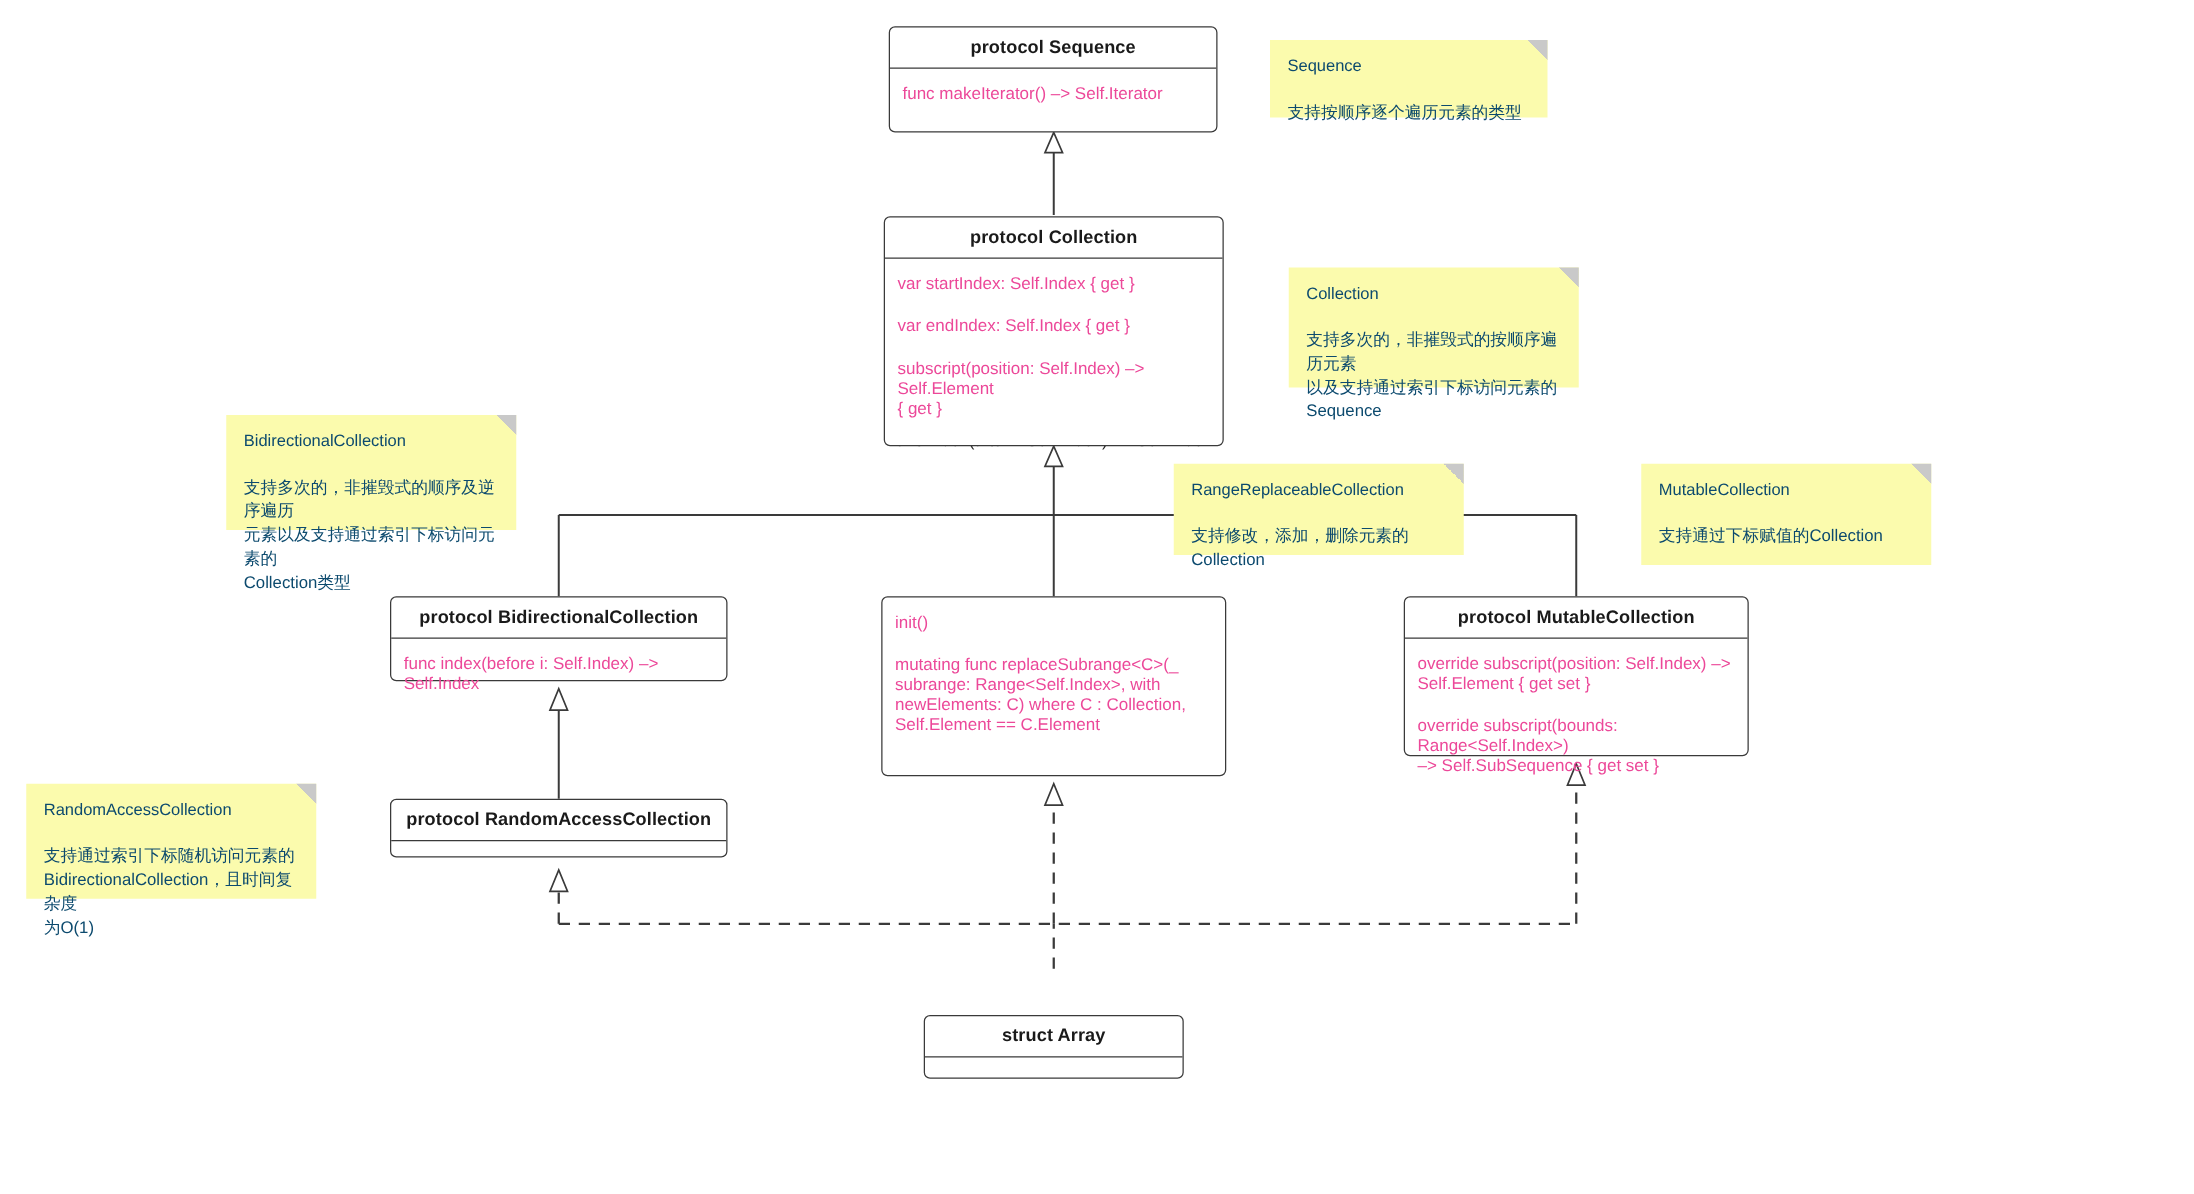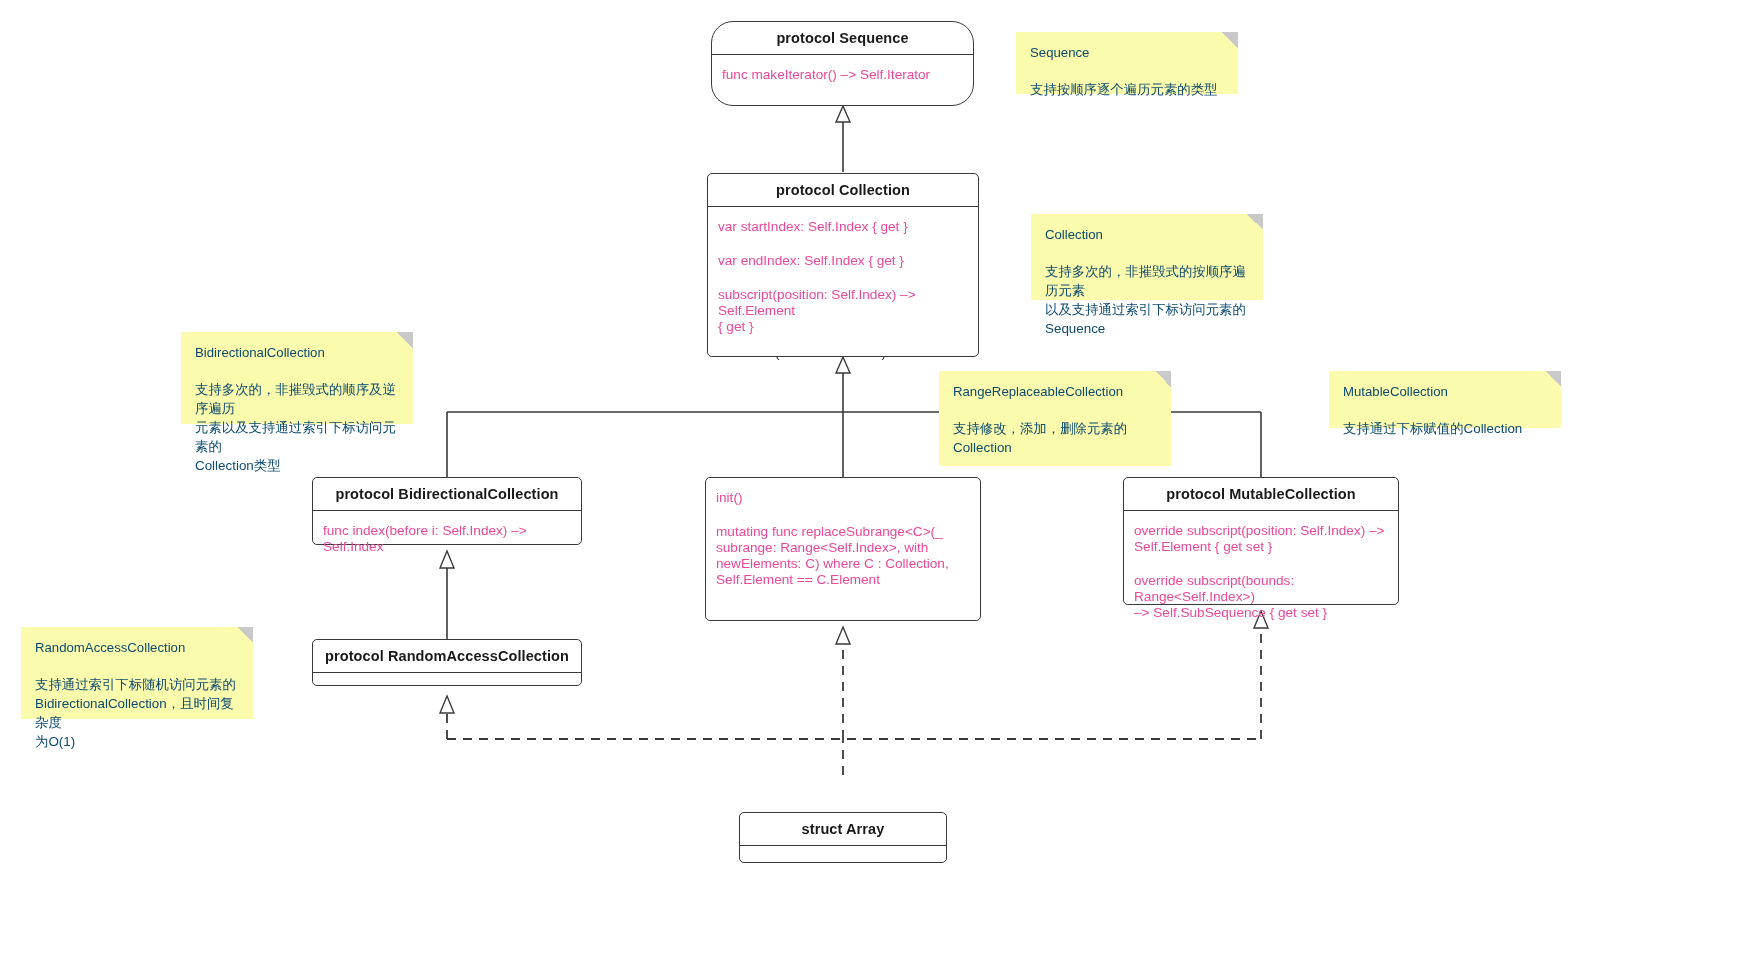--- a/index.html
+++ b/index.html
@@ -106,21 +106,21 @@
       <path d="M447 696 L454 713 L440 713 Z" fill="#ffffff" stroke="#3a3a3a" stroke-width="1.4"></path>
 
       <line x1="843" y1="739" x2="843" y2="644" stroke="#3a3a3a" stroke-width="1.8" stroke-dasharray="9,7"></line>
       <path d="M843 627 L850 644 L836 644 Z" fill="#ffffff" stroke="#3a3a3a" stroke-width="1.4"></path>
 
       <line x1="1261" y1="739" x2="1261" y2="628" stroke="#3a3a3a" stroke-width="1.8" stroke-dasharray="9,7"></line>
       <path d="M1261 611 L1268 628 L1254 628 Z" fill="#ffffff" stroke="#3a3a3a" stroke-width="1.4"></path>
     </g>
   </svg>
 
-  <div class="uml" style="left:711px;top:21px;width:263px;height:85px;border-radius:22px;">
+  <div class="uml" style="left:711px;top:21px;width:263px;height:85px;">
     <div class="title">protocol Sequence</div>
     <div class="members">
       <div class="m">func makeIterator() –&gt; Self.Iterator</div>
     </div>
   </div>
 
   <div class="uml" style="left:707px;top:173px;width:272px;height:184px;">
     <div class="title">protocol Collection</div>
     <div class="members">
       <div class="m">var startIndex: Self.Index { get }</div>
@@ -167,43 +167,43 @@
     <div class="title">struct Array</div>
     <div class="members"></div>
   </div>
 
   <div class="note" style="left:1016px;top:32px;width:222px;height:62px;">
     <span class="fold"></span>
     <div class="nt">Sequence</div>
     <div class="nb">支持按顺序逐个遍历元素的类型</div>
   </div>
 
-  <div class="note" style="left:1031px;top:214px;width:232px;height:86px;">
+  <div class="note" style="left:1031px;top:214px;width:232px;height:96px;">
     <span class="fold"></span>
     <div class="nt">Collection</div>
     <div class="nb">支持多次的，非摧毁式的按顺序遍历元素
 以及支持通过索引下标访问元素的
 Sequence</div>
   </div>
 
   <div class="note" style="left:181px;top:332px;width:232px;height:92px;">
     <span class="fold"></span>
     <div class="nt">BidirectionalCollection</div>
     <div class="nb">支持多次的，非摧毁式的顺序及逆序遍历
 元素以及支持通过索引下标访问元素的
 Collection类型</div>
   </div>
 
-  <div class="note" style="left:939px;top:371px;width:232px;height:95px;">
+  <div class="note" style="left:939px;top:371px;width:232px;height:73px;">
     <span class="fold"></span>
     <div class="nt">RangeReplaceableCollection</div>
     <div class="nb">支持修改，添加，删除元素的Collection</div>
   </div>
 
-  <div class="note" style="left:1313px;top:371px;width:232px;height:57px;margin-left:16px;">
+  <div class="note" style="left:1313px;top:371px;width:232px;height:81px;">
     <span class="fold"></span>
     <div class="nt">MutableCollection</div>
     <div class="nb">支持通过下标赋值的Collection</div>
   </div>
 
   <div class="note" style="left:21px;top:627px;width:232px;height:92px;">
     <span class="fold"></span>
     <div class="nt">RandomAccessCollection</div>
     <div class="nb">支持通过索引下标随机访问元素的
 BidirectionalCollection，且时间复杂度

